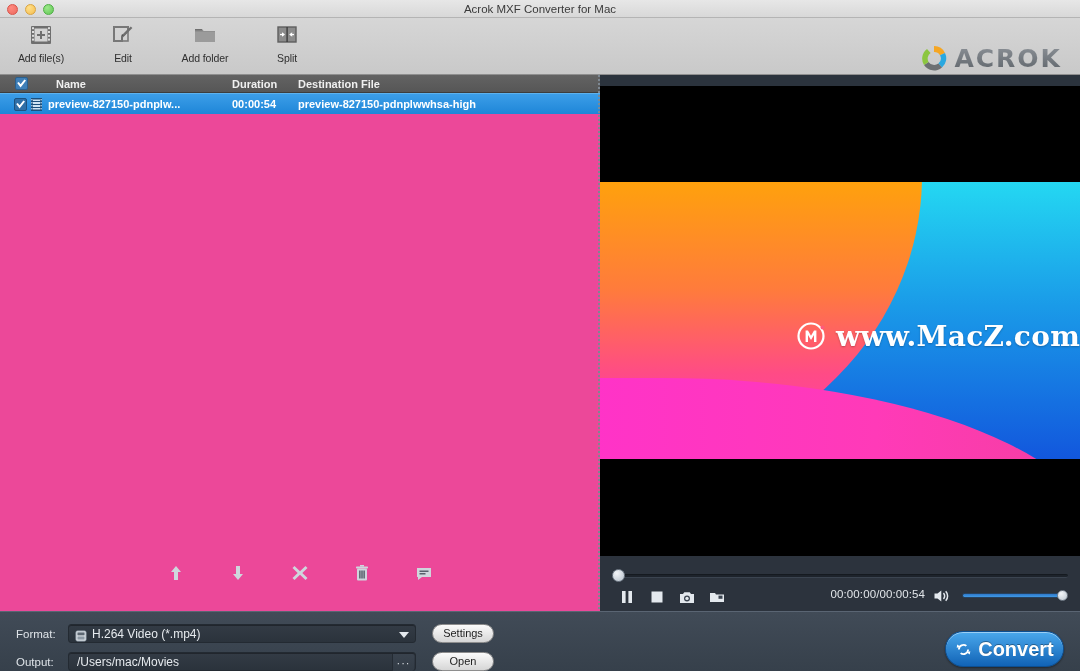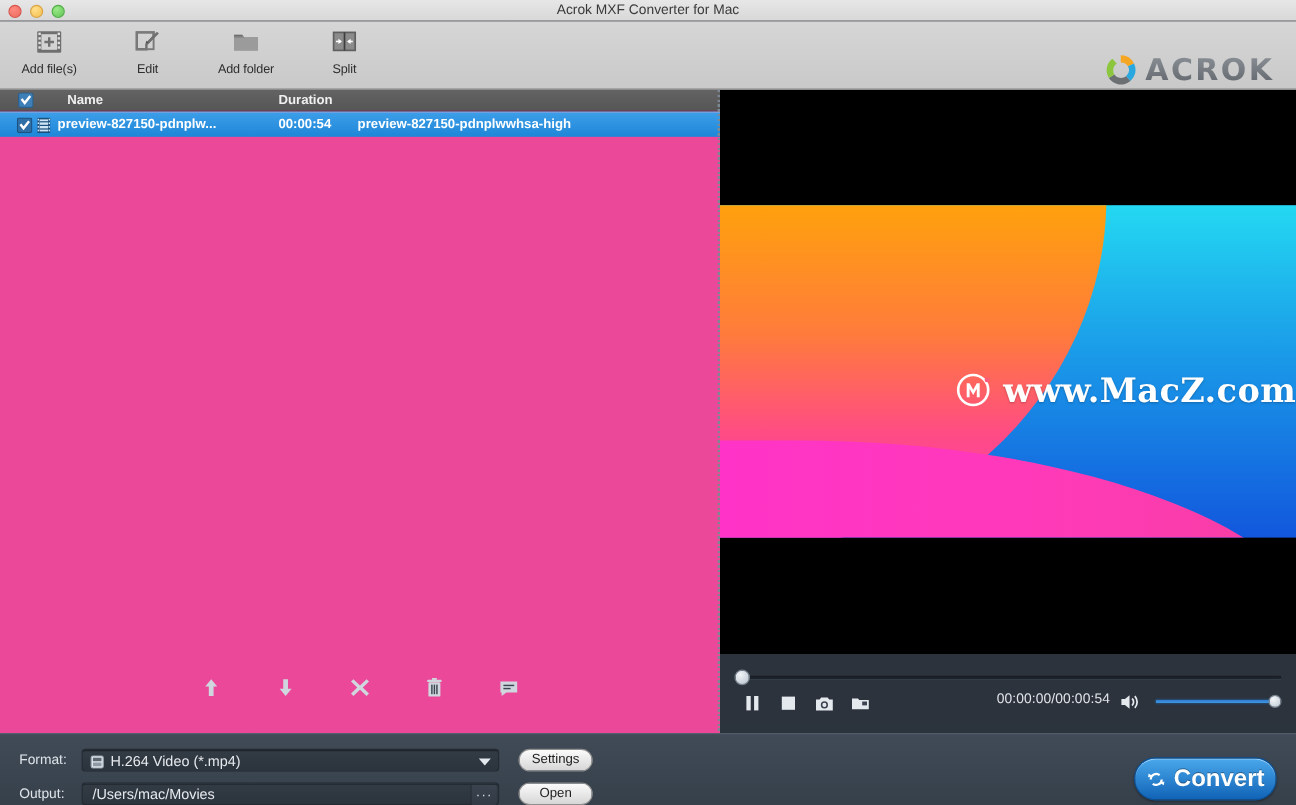--- a/index.html
+++ b/index.html
@@ -91,21 +91,21 @@
   .la-btn { width:20px; height:20px; display:block; cursor:default; }
 
   
   .divider {
     position:absolute; top:75px; left:598px; width:2px; height:536px;
     background-image:repeating-linear-gradient(to bottom,#7d8893 0 2px, transparent 2px 4px);
   }
 
   
   .rightpane {
-    position:absolute; top:75px; left:600px; width:480px; height:528px;
+    position:absolute; top:86px; left:600px; width:480px; height:528px;
     background:#2c333d;
   }
   .video {
     position:absolute; top:0; left:0; width:480px; height:470px;
     background:#000; overflow:hidden;
   }
   .video-inner {
     position:absolute; top:96px; left:0; width:480px; height:277px;
     background:linear-gradient(180deg,#24d8f2 0%, #1a9ae8 45%, #1257dd 100%);
     overflow:hidden;
@@ -315,20 +315,21 @@
       <div class="col-check">
         <span class="chk">
           <svg viewBox="0 0 13 13" width="13" height="13">
             <rect x="0.5" y="0.5" width="12" height="12" rx="1.5" fill="#3f7fb8" stroke="#2b5f8d"></rect>
             <path d="M3 5.5l2.6 3.4L10.2 3" fill="none" stroke="#ffffff" stroke-width="2"></path>
           </svg>
         </span>
       </div>
       <div class="col-name">Name</div>
       <div class="col-dur">Duration</div>
+      <div class="col-dest">Destination File</div>
     </div>
 
     <div class="list-row">
       <div class="row-icons">
         <span class="chk">
           <svg viewBox="0 0 13 13" width="13" height="13">
             <rect x="0.5" y="0.5" width="12" height="12" rx="1.5" fill="#2f6fa8" stroke="#1f5party"></rect>
             <rect x="0.5" y="0.5" width="12" height="12" rx="1.5" fill="#2f6fa8" stroke="#1d5280"></rect>
             <path d="M3 5.5l2.6 3.4L10.2 3" fill="none" stroke="#ffffff" stroke-width="2"></path>
           </svg>

